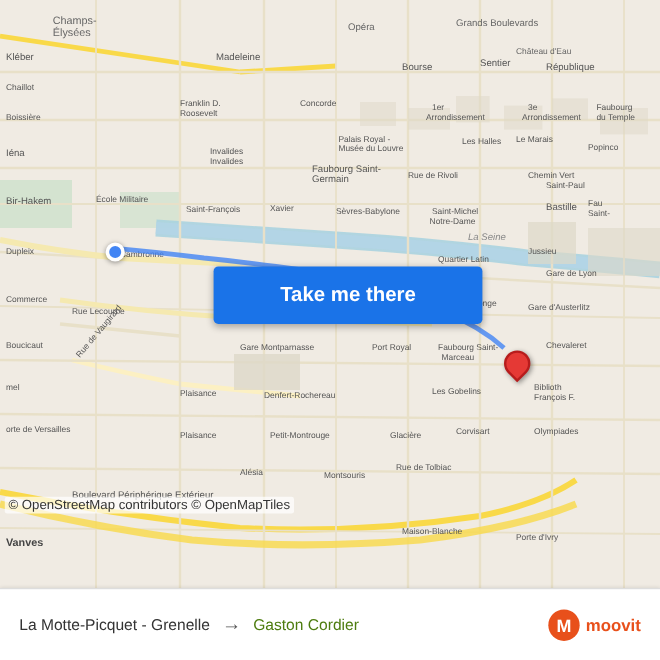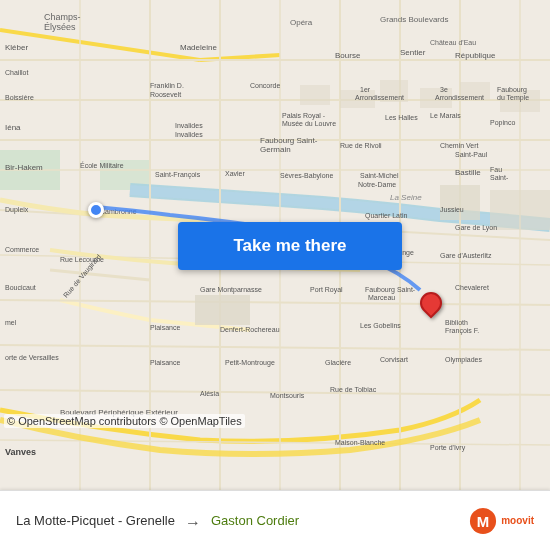--- a/index.html
+++ b/index.html
@@ -124,21 +124,21 @@
       align-items: center;
       gap: 4px;
     }
 
     #moovit-icon {
       width: 28px;
       height: 28px;
     }
 
     #moovit-text {
-      font-size: 10px;
+      font-size: 14px;
       font-weight: 700;
       color: #e8501b;
     }
 
     
     #attribution {
       position: absolute;
       bottom: 62px;
       left: 4px;
       font-size: 11px;

